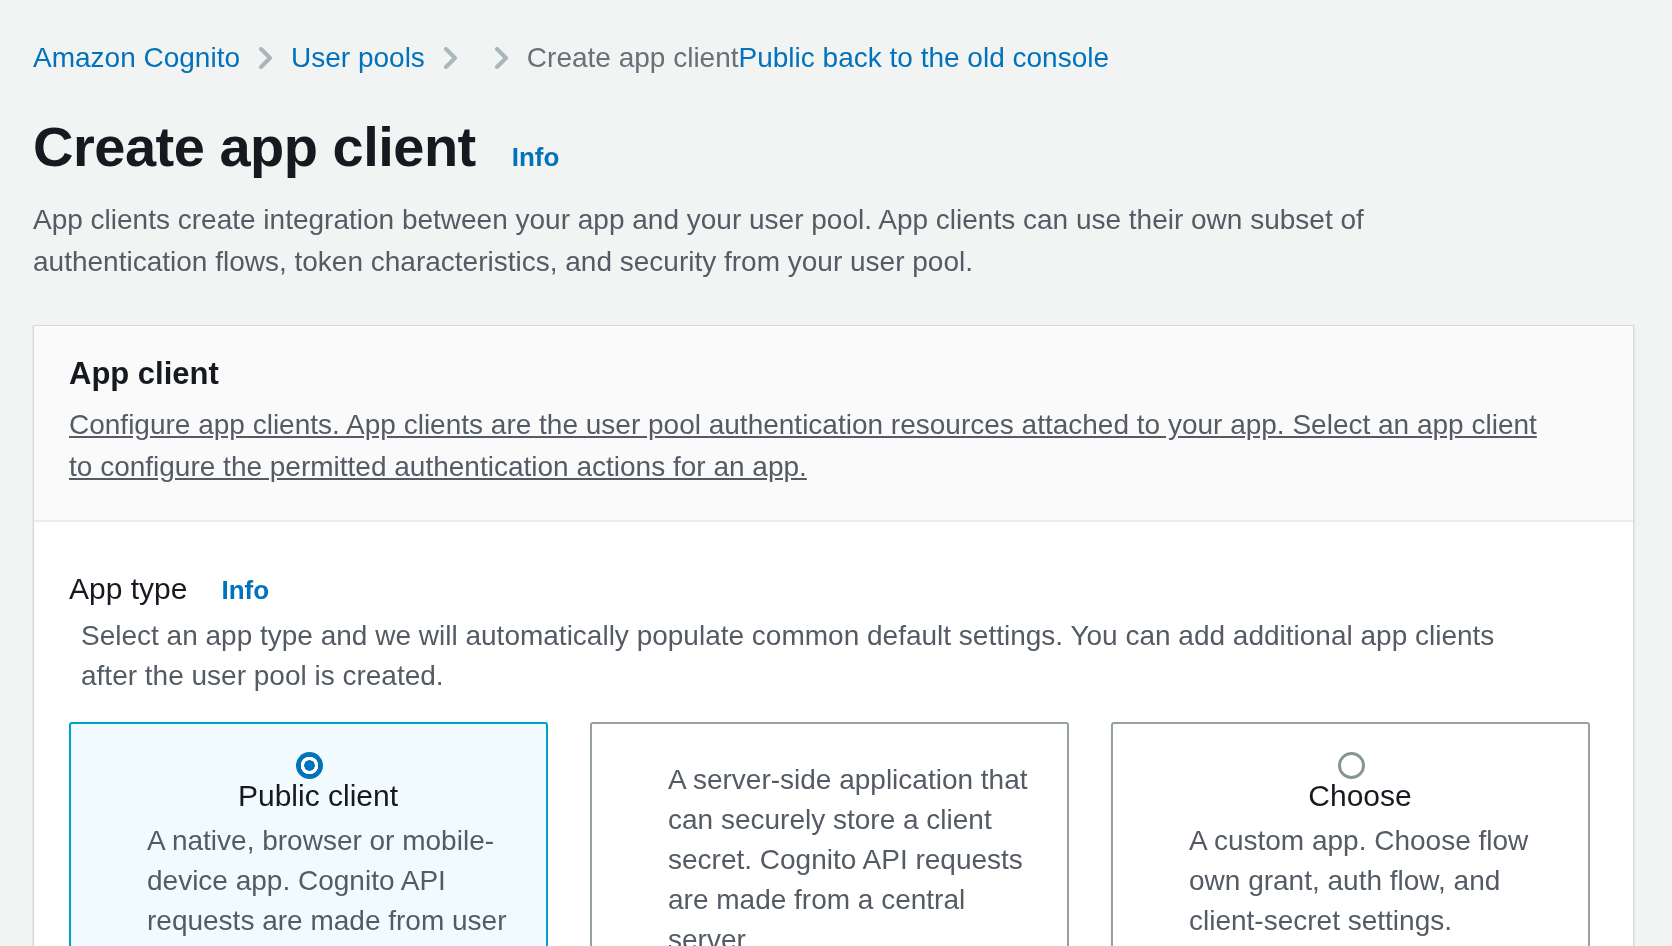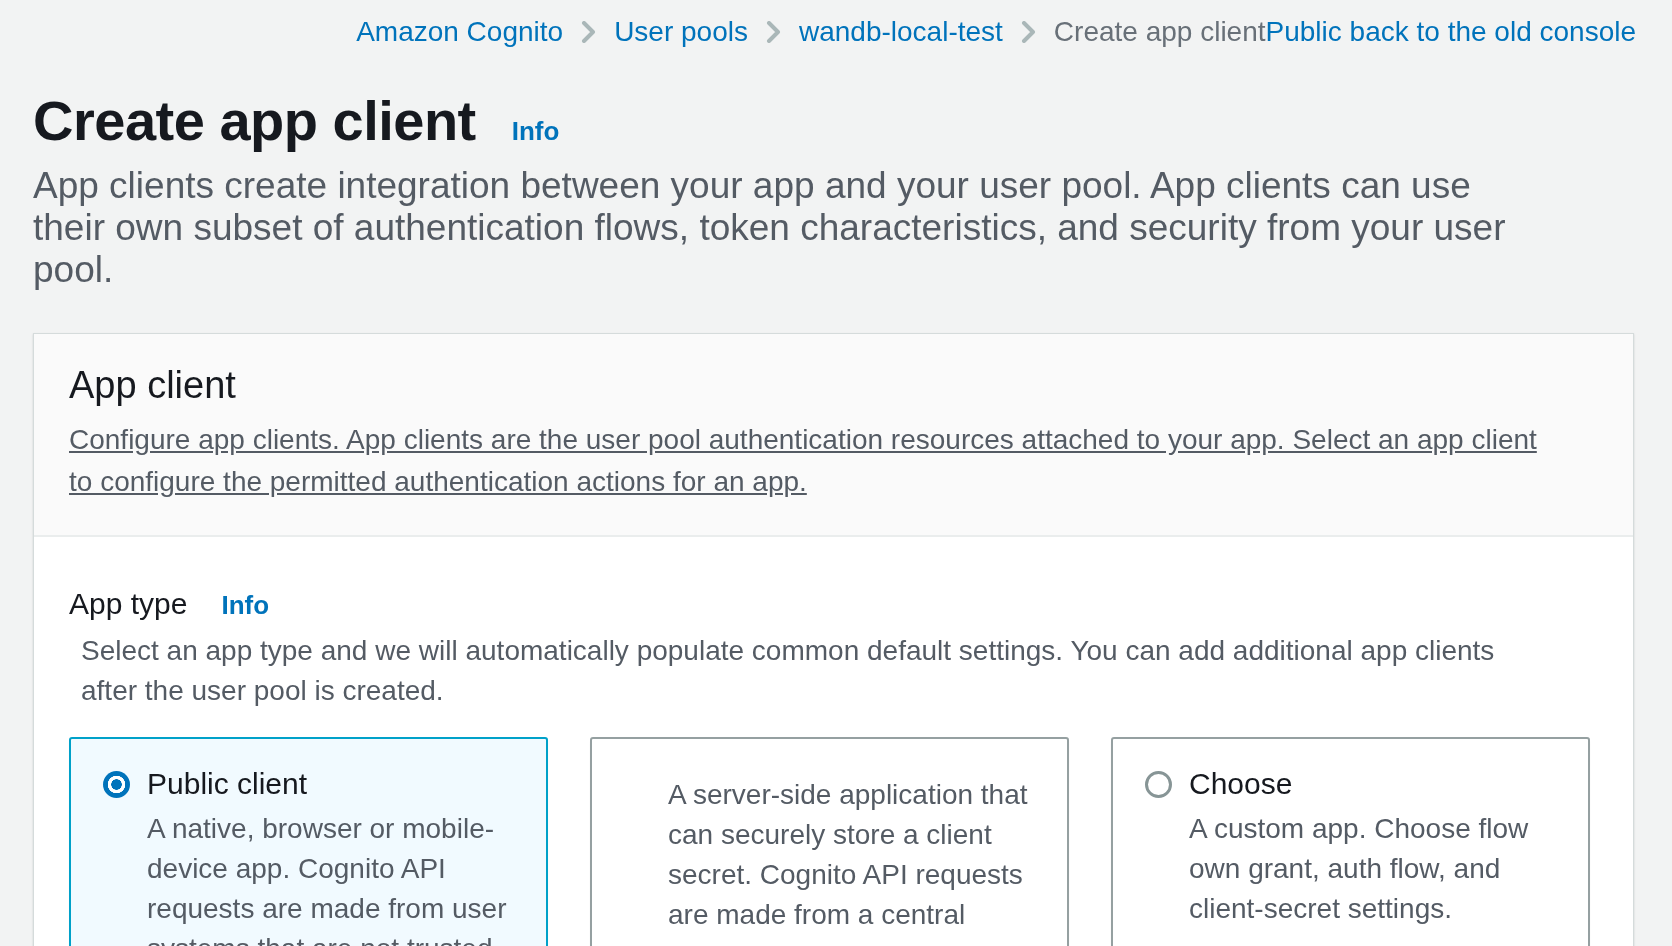--- a/index.html
+++ b/index.html
@@ -6,56 +6,57 @@
   html,body { width:1672px; height:946px; overflow:hidden; }
   body {
     background:#f2f3f3;
     font-family:"Liberation Sans","DejaVu Sans",sans-serif;
     color:#16191f;
     -webkit-font-smoothing:antialiased;
   }
 
   
   .topbar {
-    display:flex; justify-content:flex-end; align-items:flex-start;
-    padding:16px 36px 0 52px;
+    display:flex; justify-content:flex-start; align-items:flex-start;
+    padding:16px 36px 0 33px;
+    margin-top:26px;
   }
   .breadcrumb { display:flex; align-items:center; font-size:28px; }
   .crumb-link { color:#0073bb; text-decoration:none; cursor:pointer; }
   .crumb-current { color:#687078; }
   .crumb-sep { margin:0 18px; display:inline-flex; align-items:center; }
   .crumb-sep svg { display:block; }
   .switch-link { font-size:28px; color:#0073bb; text-decoration:none; cursor:pointer; }
 
   
   .page-header { padding:0 33px; }
   .title-row { display:flex; align-items:baseline; margin-top:40px; }
   .page-title { font-size:56px; font-weight:600; letter-spacing:-0.5px; color:#16191f; }
   .info-link { font-size:26px; font-weight:700; color:#0073bb; text-decoration:none; cursor:pointer; }
   .title-row .info-link { margin-left:36px; }
   .page-desc {
-    margin-top:12px; font-size:37px; line-height:42px; color:#545b64;
+    margin-top:20px; font-size:28px; line-height:42px; color:#545b64;
     max-width:1500px;
   }
 
   
   .card {
     margin:42px 38px 0 33px;
     width:1601px;
     background:#ffffff;
     border:1px solid #d5dbdb;
     box-shadow:0 1px 2px rgba(0,28,36,0.15);
     min-height:660px;
   }
   .card-header {
     background:#fafafa;
     border-bottom:2px solid #eaeded;
     padding:30px 35px 32px 35px;
   }
-  .card-title { font-size:38px; font-weight:400; color:#16191f; }
+  .card-title { font-size:31px; font-weight:700; color:#16191f; }
   .card-desc { margin-top:12px; font-size:28px; line-height:42px; color:#545b64; max-width:1480px;text-decoration:underline; }
 
   .card-body { padding:50px 35px 60px 35px; }
   .field-label-row { display:flex; align-items:baseline; }
   .field-label { font-size:30px; color:#16191f; }
   .field-label-row .info-link { margin-left:34px; }
   .field-desc { margin-top:10px; font-size:28px; line-height:40px; color:#545b64; max-width:1460px;margin-left:12px; }
 
   
   .tiles {
@@ -72,21 +73,21 @@
     padding:28px 30px 30px 32px;
     cursor:pointer;
     box-shadow:0 3px 2px -1px rgba(0,28,36,0.22);
     min-height:244px;
   }
   .tile.selected {
     background:#f1faff;
     border-color:#00a1c9;
     box-shadow:0 3px 2px -1px rgba(0,110,160,0.25);
   }
-  .tile-head { display:flex; align-items:center; }
+  .tile-head { display:flex; align-items:center;flex-direction:column; }
   .radio {
     width:27px; height:27px; border-radius:50%; flex:0 0 27px;
     border:3px solid #879596; background:#ffffff;
   }
   .radio.checked {
     border:none;
     background:radial-gradient(circle,#0073bb 0 5px,#ffffff 5.5px 8.5px,#0073bb 9px 14px);
   }
   .tile-label { margin-left:17px; font-size:30px; color:#16191f; }
   .tile-desc {
@@ -104,21 +105,20 @@
       <svg width="15" height="22" viewBox="0 0 15 22">
           <polyline points="3,2 12,11 3,20" fill="none" stroke="#aab7b8" stroke-width="4" stroke-linecap="round" stroke-linejoin="round"></polyline>
         </svg>
     </span>
     <a class="crumb-link">User pools</a>
     <span class="crumb-sep">
       <svg width="15" height="22" viewBox="0 0 15 22">
           <polyline points="3,2 12,11 3,20" fill="none" stroke="#aab7b8" stroke-width="4" stroke-linecap="round" stroke-linejoin="round"></polyline>
         </svg>
     </span>
-    <a class="crumb-link">wandb-local-test</a>
     <span class="crumb-sep">
       <svg width="15" height="22" viewBox="0 0 15 22">
           <polyline points="3,2 12,11 3,20" fill="none" stroke="#aab7b8" stroke-width="4" stroke-linecap="round" stroke-linejoin="round"></polyline>
         </svg>
     </span>
     <span class="crumb-current">Create app client</span>
   </nav>
   <a class="switch-link">Public back to the old console</a>
 </div>
 

